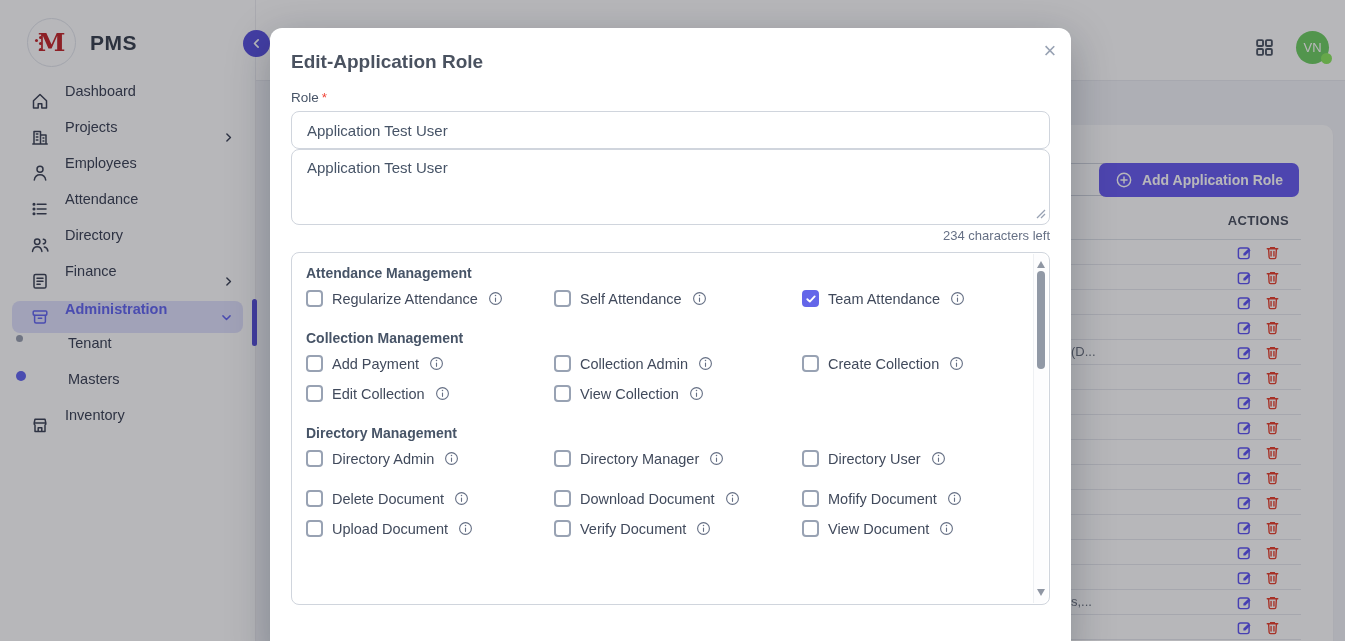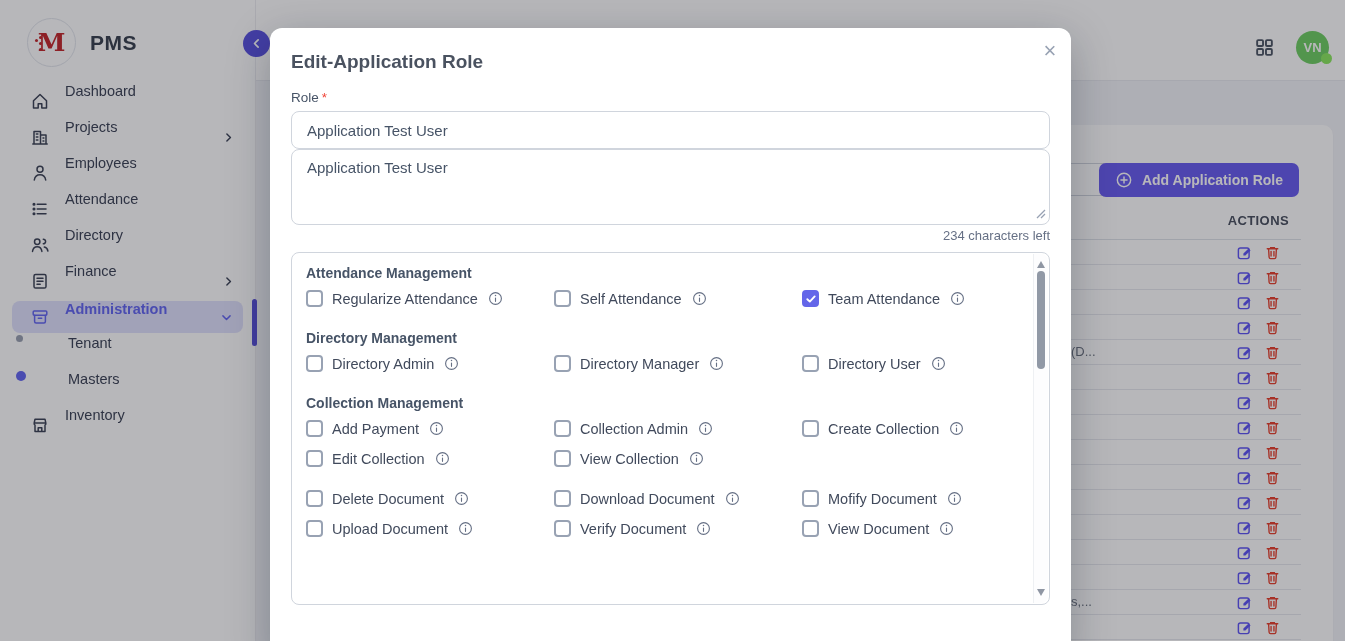--- a/index.html
+++ b/index.html
@@ -7,21 +7,21 @@
        font-family:"Liberation Sans",sans-serif;-webkit-font-smoothing:antialiased;}
   svg{display:block}
   .icn{display:flex;align-items:center;justify-content:center;color:inherit}
   .icn svg{width:20px;height:20px}
 
   
   .topbar{position:absolute;left:255px;top:0;right:0;height:80px;background:#fff;border-bottom:1px solid #e9eaef;}
   .grid-btn{position:absolute;right:70px;top:37px;background:none;border:none;color:#4d5665;cursor:pointer;padding:0}
   .grid-btn svg{width:21px;height:21px}
   .avatar{position:absolute;right:16px;top:31px;width:33px;height:33px;border-radius:50%;
-          background:var(--avatar);color:#fff;font-weight:bold;font-size:13px;
+          background:var(--avatar);color:#fff;font-weight:normal;font-size:13px;
           display:flex;align-items:center;justify-content:center;cursor:pointer;border:none}
   .status-dot{position:absolute;right:13px;top:53px;width:11px;height:11px;border-radius:50%;background:var(--status);}
 
   
   .sidebar{position:absolute;left:0;top:0;width:255px;height:641px;background:#fff;border-right:1px solid #ececf1;}
   .brand{display:flex;align-items:center;gap:14px;padding:18px 0 0 27px}
   .logo{width:47px;height:47px;border:1px solid #e2e5ec;border-radius:50%;position:relative;
         display:flex;align-items:center;justify-content:center;background:#fff}
   .logo-m{color:#c3272b;font-weight:bold;font-size:25px;font-family:"DejaVu Serif",serif}
   .logo::before{content:"";position:absolute;left:11px;top:17px;width:3px;height:3px;border-radius:50%;
@@ -531,107 +531,107 @@
                   <svg viewBox="0 0 16 16" fill="none" stroke="currentColor" stroke-width="1.2" stroke-linecap="round">
                     <circle cx="8" cy="8" r="6.3"></circle>
                     <path d="M8 7.4V11"></path>
                     <circle cx="8" cy="4.9" r=".8" fill="currentColor" stroke="none"></circle>
                   </svg>
                 </button>
     </label>
             </div>
           </div>
           <div class="perm-group">
-            <div class="perm-title">Directory Management</div>
+            <div class="perm-title">Collection Management</div>
             <div class="perm-grid">
               <label class="perm-item">
       <span class="cbox"></span>
-      <span>Directory Admin</span>
-      <button class="info">
-                  <svg viewBox="0 0 16 16" fill="none" stroke="currentColor" stroke-width="1.2" stroke-linecap="round">
-                    <circle cx="8" cy="8" r="6.3"></circle>
-                    <path d="M8 7.4V11"></path>
-                    <circle cx="8" cy="4.9" r=".8" fill="currentColor" stroke="none"></circle>
-                  </svg>
-                </button>
-    </label>
-              <label class="perm-item">
-      <span class="cbox"></span>
-      <span>Directory Manager</span>
-      <button class="info">
-                  <svg viewBox="0 0 16 16" fill="none" stroke="currentColor" stroke-width="1.2" stroke-linecap="round">
-                    <circle cx="8" cy="8" r="6.3"></circle>
-                    <path d="M8 7.4V11"></path>
-                    <circle cx="8" cy="4.9" r=".8" fill="currentColor" stroke="none"></circle>
-                  </svg>
-                </button>
-    </label>
-              <label class="perm-item">
-      <span class="cbox"></span>
-      <span>Directory User</span>
+      <span>Add Payment</span>
+      <button class="info">
+                  <svg viewBox="0 0 16 16" fill="none" stroke="currentColor" stroke-width="1.2" stroke-linecap="round">
+                    <circle cx="8" cy="8" r="6.3"></circle>
+                    <path d="M8 7.4V11"></path>
+                    <circle cx="8" cy="4.9" r=".8" fill="currentColor" stroke="none"></circle>
+                  </svg>
+                </button>
+    </label>
+              <label class="perm-item">
+      <span class="cbox"></span>
+      <span>Collection Admin</span>
+      <button class="info">
+                  <svg viewBox="0 0 16 16" fill="none" stroke="currentColor" stroke-width="1.2" stroke-linecap="round">
+                    <circle cx="8" cy="8" r="6.3"></circle>
+                    <path d="M8 7.4V11"></path>
+                    <circle cx="8" cy="4.9" r=".8" fill="currentColor" stroke="none"></circle>
+                  </svg>
+                </button>
+    </label>
+              <label class="perm-item">
+      <span class="cbox"></span>
+      <span>Create Collection</span>
+      <button class="info">
+                  <svg viewBox="0 0 16 16" fill="none" stroke="currentColor" stroke-width="1.2" stroke-linecap="round">
+                    <circle cx="8" cy="8" r="6.3"></circle>
+                    <path d="M8 7.4V11"></path>
+                    <circle cx="8" cy="4.9" r=".8" fill="currentColor" stroke="none"></circle>
+                  </svg>
+                </button>
+    </label>
+              <label class="perm-item">
+      <span class="cbox"></span>
+      <span>Edit Collection</span>
+      <button class="info">
+                  <svg viewBox="0 0 16 16" fill="none" stroke="currentColor" stroke-width="1.2" stroke-linecap="round">
+                    <circle cx="8" cy="8" r="6.3"></circle>
+                    <path d="M8 7.4V11"></path>
+                    <circle cx="8" cy="4.9" r=".8" fill="currentColor" stroke="none"></circle>
+                  </svg>
+                </button>
+    </label>
+              <label class="perm-item">
+      <span class="cbox"></span>
+      <span>View Collection</span>
       <button class="info">
                   <svg viewBox="0 0 16 16" fill="none" stroke="currentColor" stroke-width="1.2" stroke-linecap="round">
                     <circle cx="8" cy="8" r="6.3"></circle>
                     <path d="M8 7.4V11"></path>
                     <circle cx="8" cy="4.9" r=".8" fill="currentColor" stroke="none"></circle>
                   </svg>
                 </button>
     </label>
             </div>
           </div>
           <div class="perm-group">
-            <div class="perm-title">Collection Management</div>
+            <div class="perm-title">Directory Management</div>
             <div class="perm-grid">
               <label class="perm-item">
       <span class="cbox"></span>
-      <span>Add Payment</span>
-      <button class="info">
-                  <svg viewBox="0 0 16 16" fill="none" stroke="currentColor" stroke-width="1.2" stroke-linecap="round">
-                    <circle cx="8" cy="8" r="6.3"></circle>
-                    <path d="M8 7.4V11"></path>
-                    <circle cx="8" cy="4.9" r=".8" fill="currentColor" stroke="none"></circle>
-                  </svg>
-                </button>
-    </label>
-              <label class="perm-item">
-      <span class="cbox"></span>
-      <span>Collection Admin</span>
-      <button class="info">
-                  <svg viewBox="0 0 16 16" fill="none" stroke="currentColor" stroke-width="1.2" stroke-linecap="round">
-                    <circle cx="8" cy="8" r="6.3"></circle>
-                    <path d="M8 7.4V11"></path>
-                    <circle cx="8" cy="4.9" r=".8" fill="currentColor" stroke="none"></circle>
-                  </svg>
-                </button>
-    </label>
-              <label class="perm-item">
-      <span class="cbox"></span>
-      <span>Create Collection</span>
-      <button class="info">
-                  <svg viewBox="0 0 16 16" fill="none" stroke="currentColor" stroke-width="1.2" stroke-linecap="round">
-                    <circle cx="8" cy="8" r="6.3"></circle>
-                    <path d="M8 7.4V11"></path>
-                    <circle cx="8" cy="4.9" r=".8" fill="currentColor" stroke="none"></circle>
-                  </svg>
-                </button>
-    </label>
-              <label class="perm-item">
-      <span class="cbox"></span>
-      <span>Edit Collection</span>
-      <button class="info">
-                  <svg viewBox="0 0 16 16" fill="none" stroke="currentColor" stroke-width="1.2" stroke-linecap="round">
-                    <circle cx="8" cy="8" r="6.3"></circle>
-                    <path d="M8 7.4V11"></path>
-                    <circle cx="8" cy="4.9" r=".8" fill="currentColor" stroke="none"></circle>
-                  </svg>
-                </button>
-    </label>
-              <label class="perm-item">
-      <span class="cbox"></span>
-      <span>View Collection</span>
+      <span>Directory Admin</span>
+      <button class="info">
+                  <svg viewBox="0 0 16 16" fill="none" stroke="currentColor" stroke-width="1.2" stroke-linecap="round">
+                    <circle cx="8" cy="8" r="6.3"></circle>
+                    <path d="M8 7.4V11"></path>
+                    <circle cx="8" cy="4.9" r=".8" fill="currentColor" stroke="none"></circle>
+                  </svg>
+                </button>
+    </label>
+              <label class="perm-item">
+      <span class="cbox"></span>
+      <span>Directory Manager</span>
+      <button class="info">
+                  <svg viewBox="0 0 16 16" fill="none" stroke="currentColor" stroke-width="1.2" stroke-linecap="round">
+                    <circle cx="8" cy="8" r="6.3"></circle>
+                    <path d="M8 7.4V11"></path>
+                    <circle cx="8" cy="4.9" r=".8" fill="currentColor" stroke="none"></circle>
+                  </svg>
+                </button>
+    </label>
+              <label class="perm-item">
+      <span class="cbox"></span>
+      <span>Directory User</span>
       <button class="info">
                   <svg viewBox="0 0 16 16" fill="none" stroke="currentColor" stroke-width="1.2" stroke-linecap="round">
                     <circle cx="8" cy="8" r="6.3"></circle>
                     <path d="M8 7.4V11"></path>
                     <circle cx="8" cy="4.9" r=".8" fill="currentColor" stroke="none"></circle>
                   </svg>
                 </button>
     </label>
             </div>
           </div>

